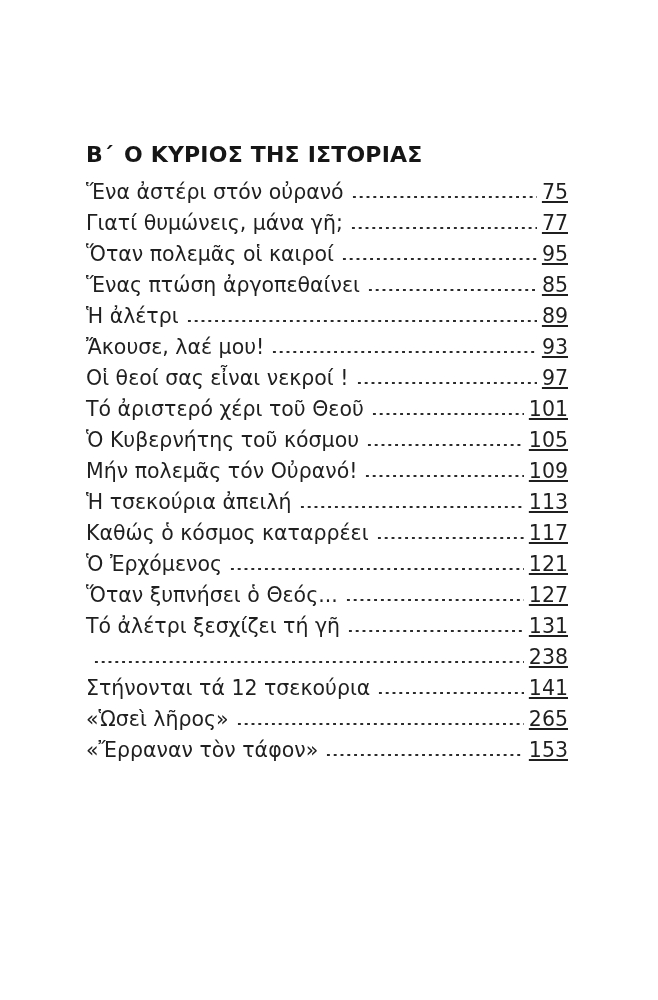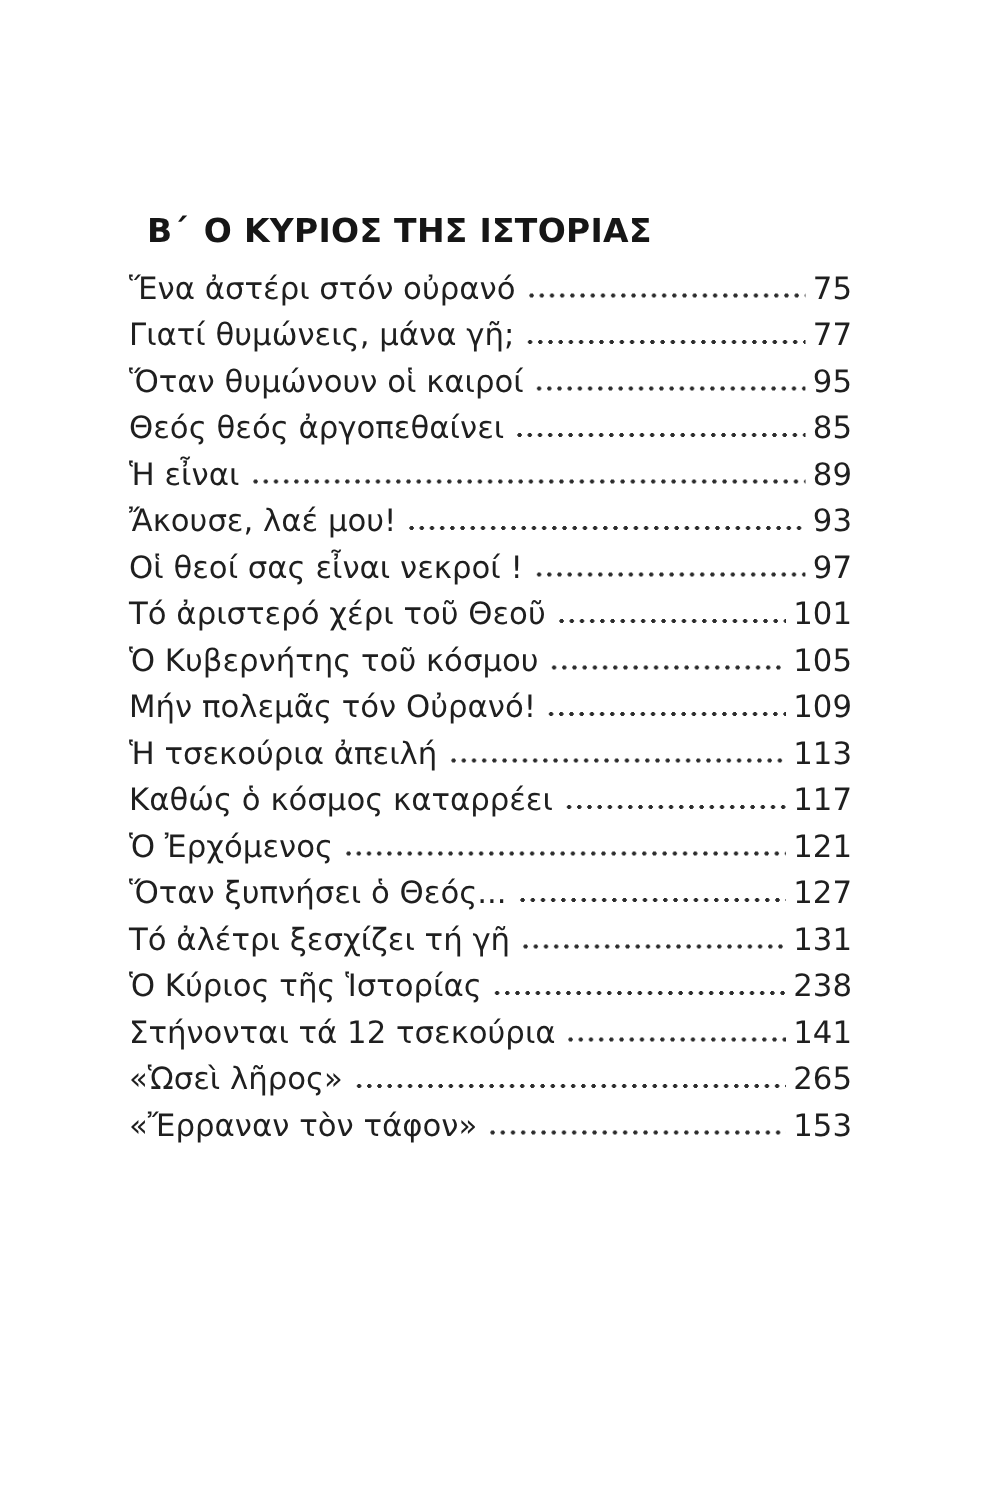--- a/index.html
+++ b/index.html
@@ -19,21 +19,21 @@
     position: absolute;
     left: 86px;
     top: 139px;
     width: 482px;
   }
   .section-heading {
     font-size: 22px;
     font-weight: 700;
     color: #161616;
     line-height: 31px;
-    margin: 0 0 7px 12px;
+    margin: 0 0 7px 0;
     letter-spacing: 0.2px;
     white-space: nowrap;
   }
   .section + .section .section-heading {
     margin-top: 14px;
   }
   .section-numeral {
     margin-right: 11px;
   }
   .toc-row {
@@ -54,51 +54,52 @@
     background-image: radial-gradient(circle, #2b2b2b 1.25px, rgba(0,0,0,0) 1.5px);
     background-size: 6.8px 4px;
     background-repeat: repeat-x;
     background-position: left bottom;
   }
   .toc-page {
     font-size: 20.5px;
     flex: 0 0 auto;
     text-align: right;
     white-space: nowrap;
+    text-decoration: underline;
   }
 </style>
 </head>
 <body>
 
 <main>
   <div class="toc" id="toc-root">
       <section class="section">
         <h2 class="section-heading"><span class="section-numeral">Β΄</span><span class="section-title">Ο ΚΥΡΙΟΣ ΤΗΣ ΙΣΤΟΡΙΑΣ</span></h2>
         <div class="toc-row">
           <span class="toc-title">Ἕνα ἀστέρι στόν οὐρανό</span>
           <span class="toc-leader"></span>
           <span class="toc-page">75</span>
         </div>
         <div class="toc-row">
           <span class="toc-title">Γιατί θυμώνεις, μάνα γῆ;</span>
           <span class="toc-leader"></span>
           <span class="toc-page">77</span>
         </div>
         <div class="toc-row">
-          <span class="toc-title">Ὅταν θυμώνουν οἱ καιροί</span>
+          <span class="toc-title">Ὅταν πολεμᾶς οἱ καιροί</span>
           <span class="toc-leader"></span>
           <span class="toc-page">95</span>
         </div>
         <div class="toc-row">
-          <span class="toc-title">Θεός θεός ἀργοπεθαίνει</span>
+          <span class="toc-title">Ἕνας πτώση ἀργοπεθαίνει</span>
           <span class="toc-leader"></span>
           <span class="toc-page">85</span>
         </div>
         <div class="toc-row">
-          <span class="toc-title">Ἡ εἶναι</span>
+          <span class="toc-title">Ἡ ἀλέτρι</span>
           <span class="toc-leader"></span>
           <span class="toc-page">89</span>
         </div>
         <div class="toc-row">
           <span class="toc-title">Ἄκουσε, λαέ μου!</span>
           <span class="toc-leader"></span>
           <span class="toc-page">93</span>
         </div>
         <div class="toc-row">
           <span class="toc-title">Οἱ θεοί σας εἶναι νεκροί !</span>
@@ -139,21 +140,20 @@
           <span class="toc-title">Ὅταν ξυπνήσει ὁ Θεός...</span>
           <span class="toc-leader"></span>
           <span class="toc-page">127</span>
         </div>
         <div class="toc-row">
           <span class="toc-title">Τό ἀλέτρι ξεσχίζει τή γῆ</span>
           <span class="toc-leader"></span>
           <span class="toc-page">131</span>
         </div>
         <div class="toc-row">
-          <span class="toc-title">Ὁ Κύριος τῆς Ἱστορίας</span>
           <span class="toc-leader"></span>
           <span class="toc-page">238</span>
         </div>
       </section>
       <section class="section">
         <div class="toc-row">
           <span class="toc-title">Στήνονται τά 12 τσεκούρια</span>
           <span class="toc-leader"></span>
           <span class="toc-page">141</span>
         </div>

